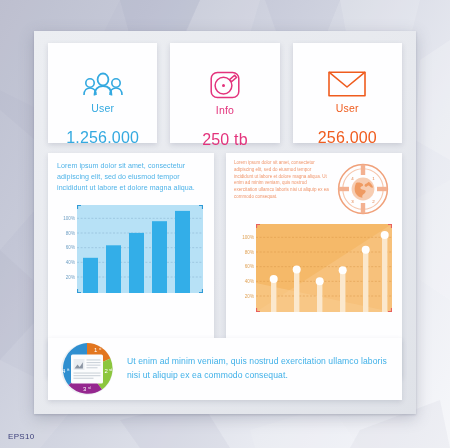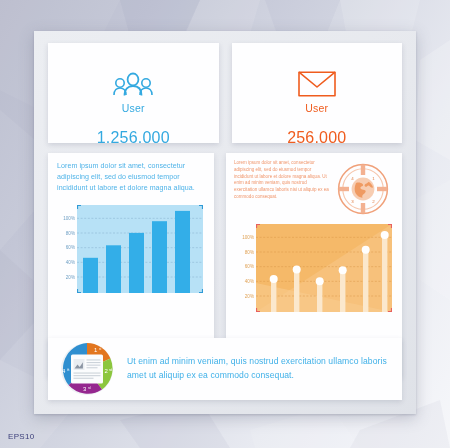--- a/index.html
+++ b/index.html
@@ -97,20 +97,32 @@
           <path d="M30 24c0-5 3-7 6-7s6 2 6 7"></path>
           <circle cx="36" cy="12" r="4.2"></circle>
           <path d="M14.5 24.5c0-6.5 3.6-9.5 8.5-9.5s8.5 3 8.5 9.5" stroke-width="1.8"></path>
           <ellipse cx="23" cy="8.5" rx="5.4" ry="6" stroke-width="1.8"></ellipse>
         </svg>
       </div>
       <div class="card-label c-blue">User</div>
       <div class="card-value c-blue">1.256.000</div>
     </div>
 
+    <div class="card">
+      <div class="card-icon">
+        <svg width="30" height="28" viewBox="0 0 30 28" xmlns="http://www.w3.org/2000/svg" fill="none" stroke="#e3337c" stroke-width="1.5">
+          <rect x="1.2" y="1.4" width="27.6" height="25.2" rx="6.2"></rect>
+          <circle cx="13.5" cy="14.6" r="8.4"></circle>
+          <circle cx="13.5" cy="14.6" r="1.5" fill="#e3337c" stroke="none"></circle>
+          <path d="M19.6 8.6 L24.6 4.2 L26.6 6.4 L21.5 10.8 Z" stroke-linejoin="round"></path>
+        </svg>
+      </div>
+      <div class="card-label c-pink">Info</div>
+      <div class="card-value c-pink">250 tb</div>
+    </div>
 
     <div class="card">
       <div class="card-icon">
         <svg width="38" height="26" viewBox="0 0 38 26" xmlns="http://www.w3.org/2000/svg" fill="none" stroke="#ef5c1e" stroke-width="1.6" stroke-linejoin="round">
           <rect x="1" y="1.2" width="36" height="23.6"></rect>
           <path d="M1 1.2 L19 16 L37 1.2"></path>
         </svg>
       </div>
       <div class="card-label c-orange">User</div>
       <div class="card-value c-orange">256.000</div>
@@ -259,17 +271,17 @@
           <text x="41" y="8.5" font-size="2.8">st</text>
           <text x="46.5" y="31.5" font-size="6">2</text>
           <text x="51" y="29.5" font-size="2.8">nd</text>
           <text x="25" y="49.5" font-size="6">3</text>
           <text x="30" y="47.5" font-size="2.8">rd</text>
           <text x="4" y="31.5" font-size="6">4</text>
           <text x="9" y="29.5" font-size="2.8">th</text>
         </g>
       </svg>
     </div>
-    <div class="bottom-txt">Ut enim ad minim veniam, quis nostrud exercitation ullamco laboris amet ut aliquip ex ea commodo consequat.</div>
+    <div class="bottom-txt">Ut enim ad minim veniam, quis nostrud exercitation ullamco laboris nisi ut aliquip ex ea commodo consequat.</div>
   </div>
 </div>
 
 <div class="eps">EPS10</div>
 
 </body></html>

